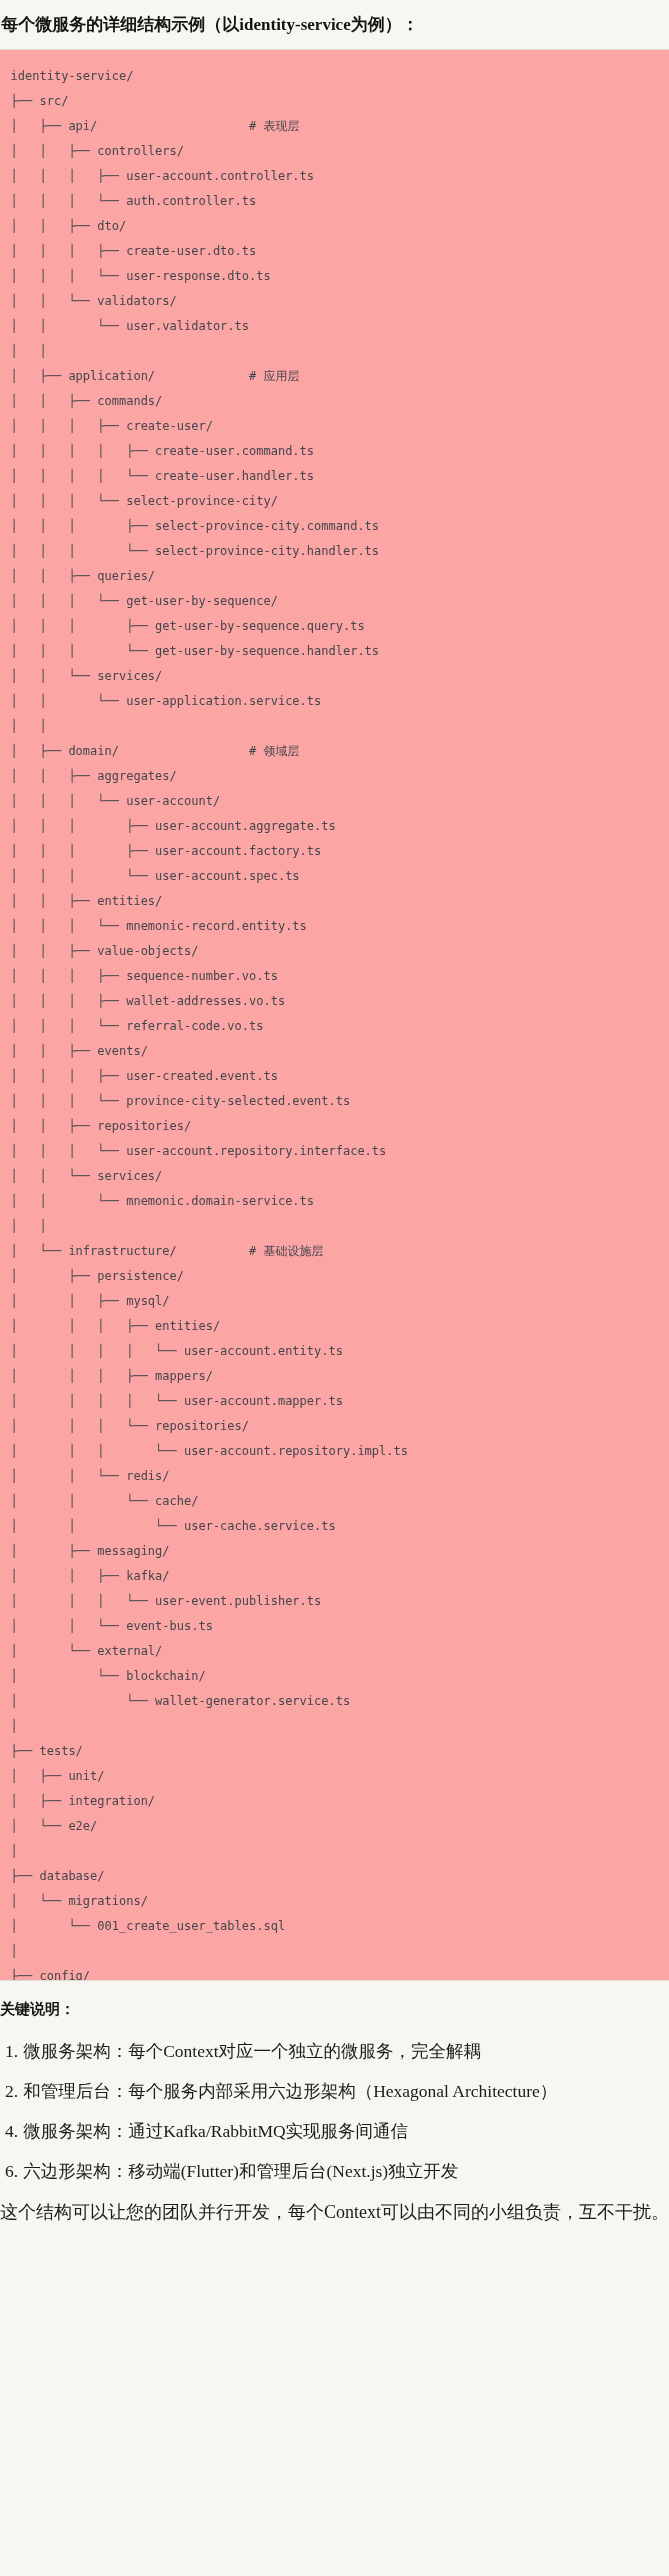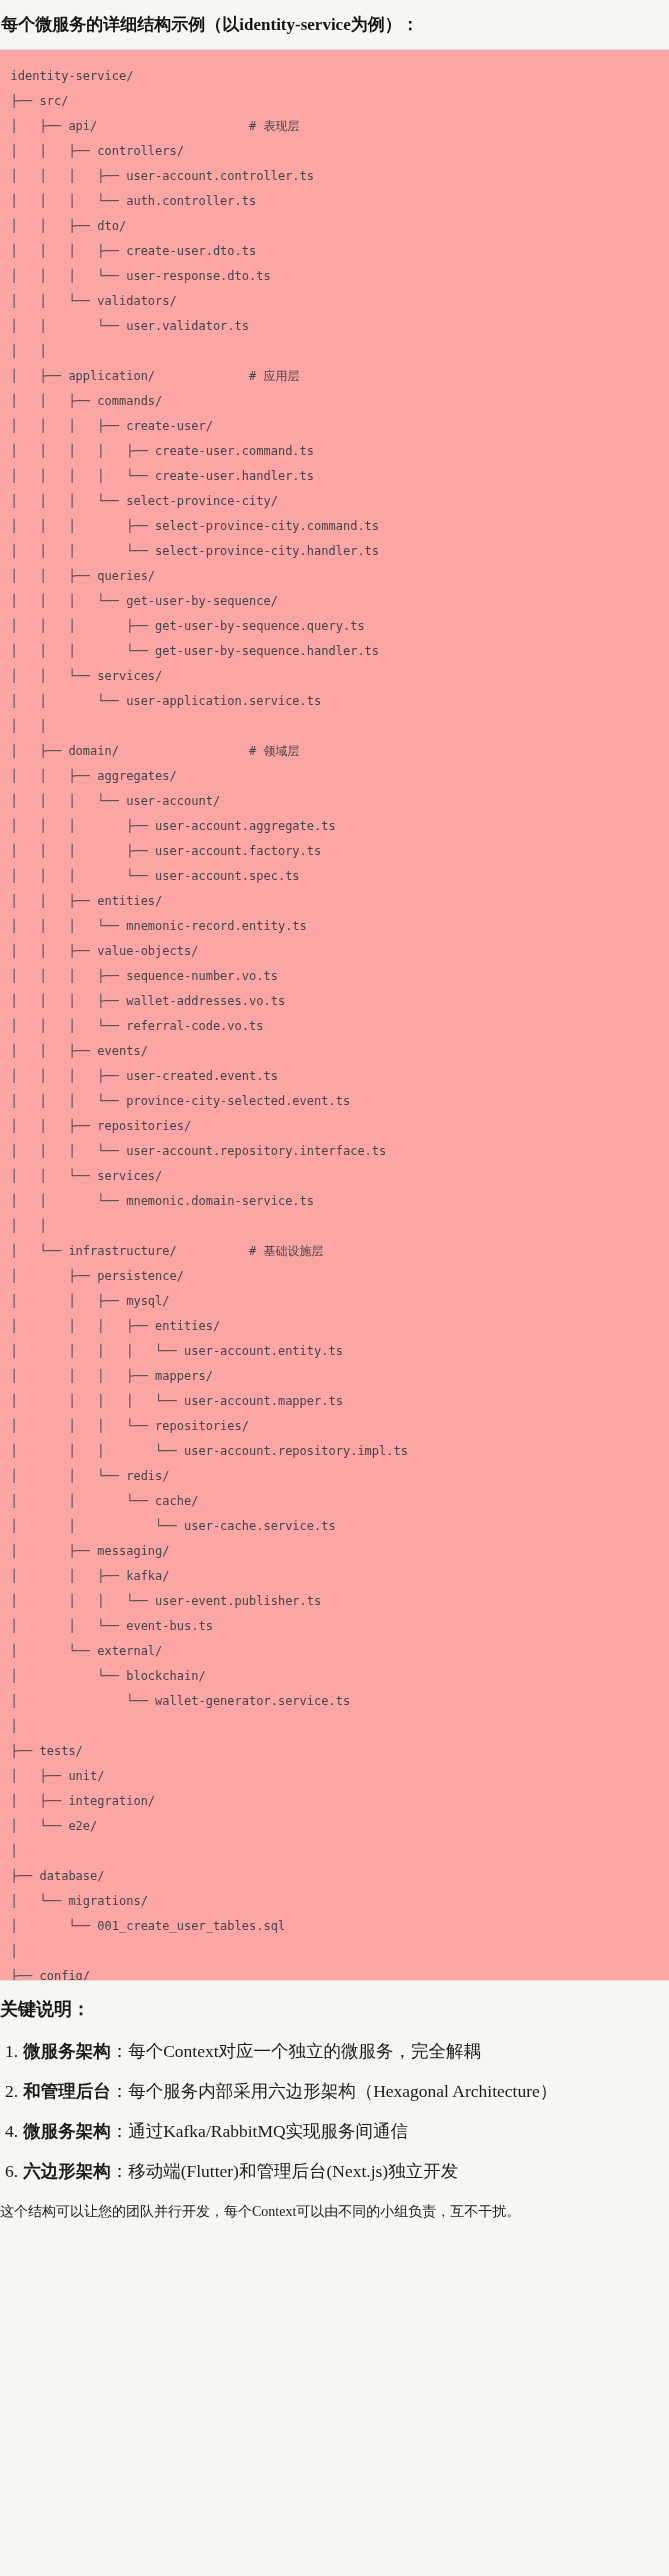--- a/index.html
+++ b/index.html
@@ -33,42 +33,42 @@
     margin: 0;
     font-family: "DejaVu Sans Mono", "Liberation Mono", monospace;
     font-size: 12px;
     line-height: 25px;
     color: #43464c;
     white-space: pre;
   }
   section.notes { padding: 0; }
   h2.notes-heading {
     margin: 16.3px 0 0 0;
-    font-size: 18px;
+    font-size: 15px;
     line-height: 25px;
     font-weight: 700;
     color: #141414;
   }
   ol.notes-list {
     list-style: none;
     margin: 17.5px 0 0 0;
     padding: 0;
   }
   ol.notes-list li {
     padding-left: 5px;
     font-size: 17.5px;
     line-height: 22.5px;
     margin-bottom: 17.5px;
     color: #1b1b1b;
   }
   ol.notes-list .num { margin-right: 5px; }
-  ol.notes-list .term { font-weight: 700; }
+  ol.notes-list .term { font-weight: 400; }
   p.notes-footer {
     margin: 16.3px 0 0 0;
-    font-size: 14px;
+    font-size: 18px;
     line-height: 24px;
     color: #1b1b1b;
   }
 </style>
 </head>
 <body>
 
 <h1 class="page-title">每个微服务的详细结构示例（以identity-service为例）：</h1>
 
 <div class="code-block">

